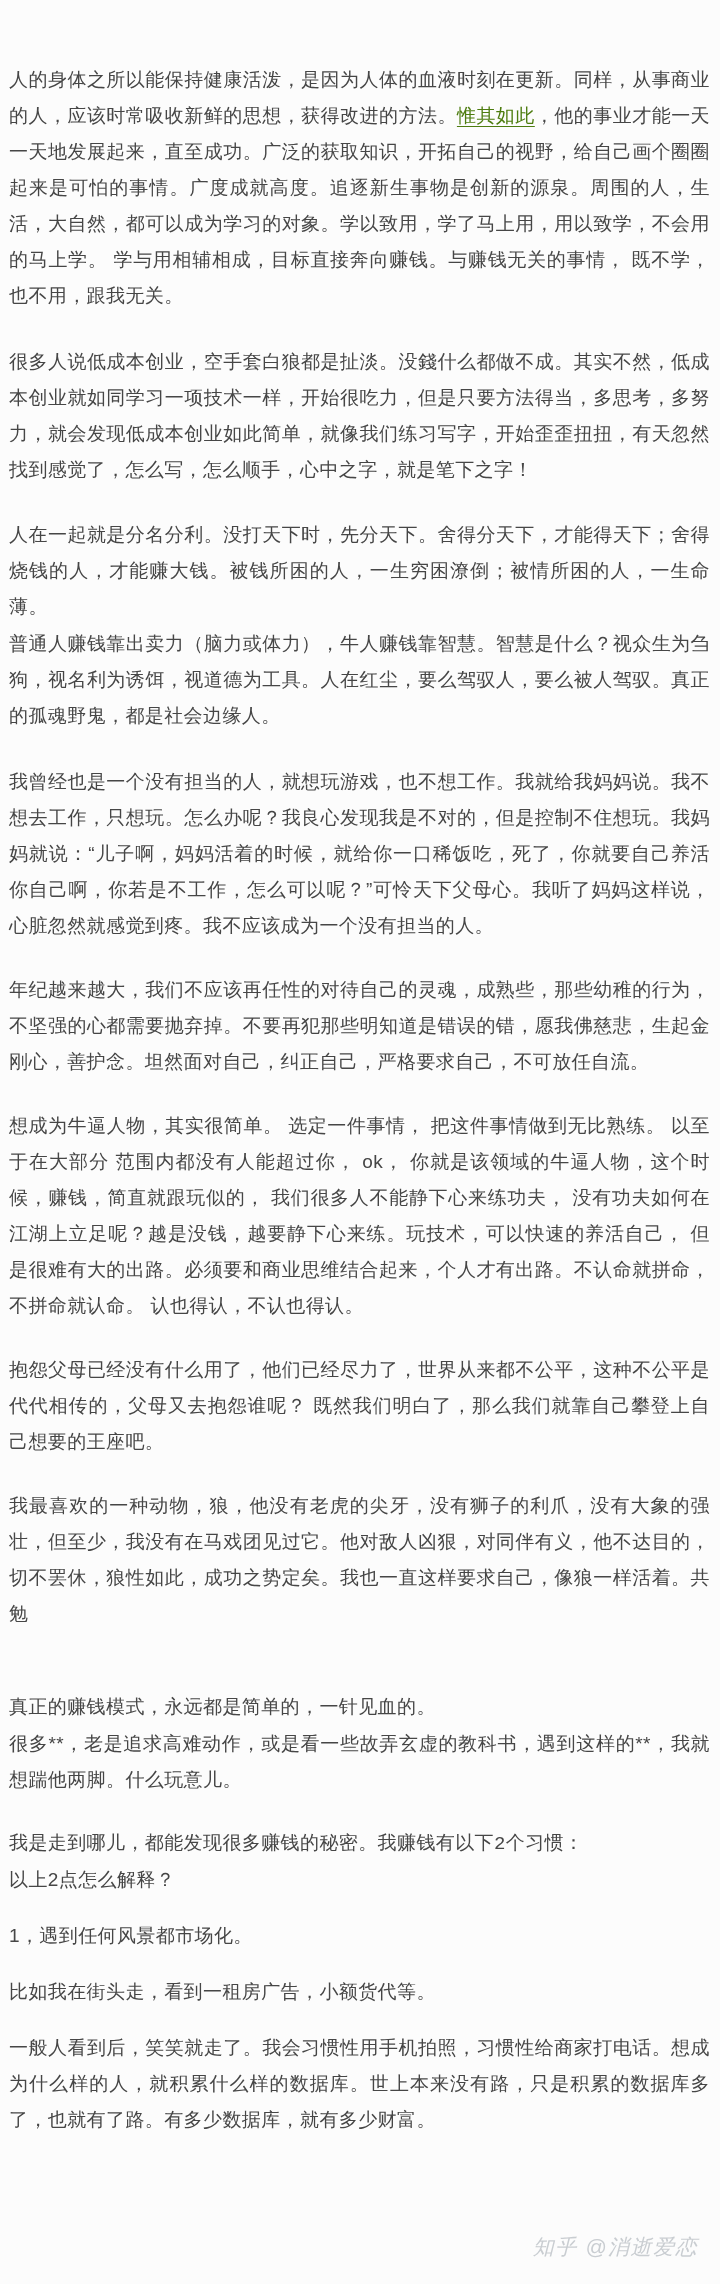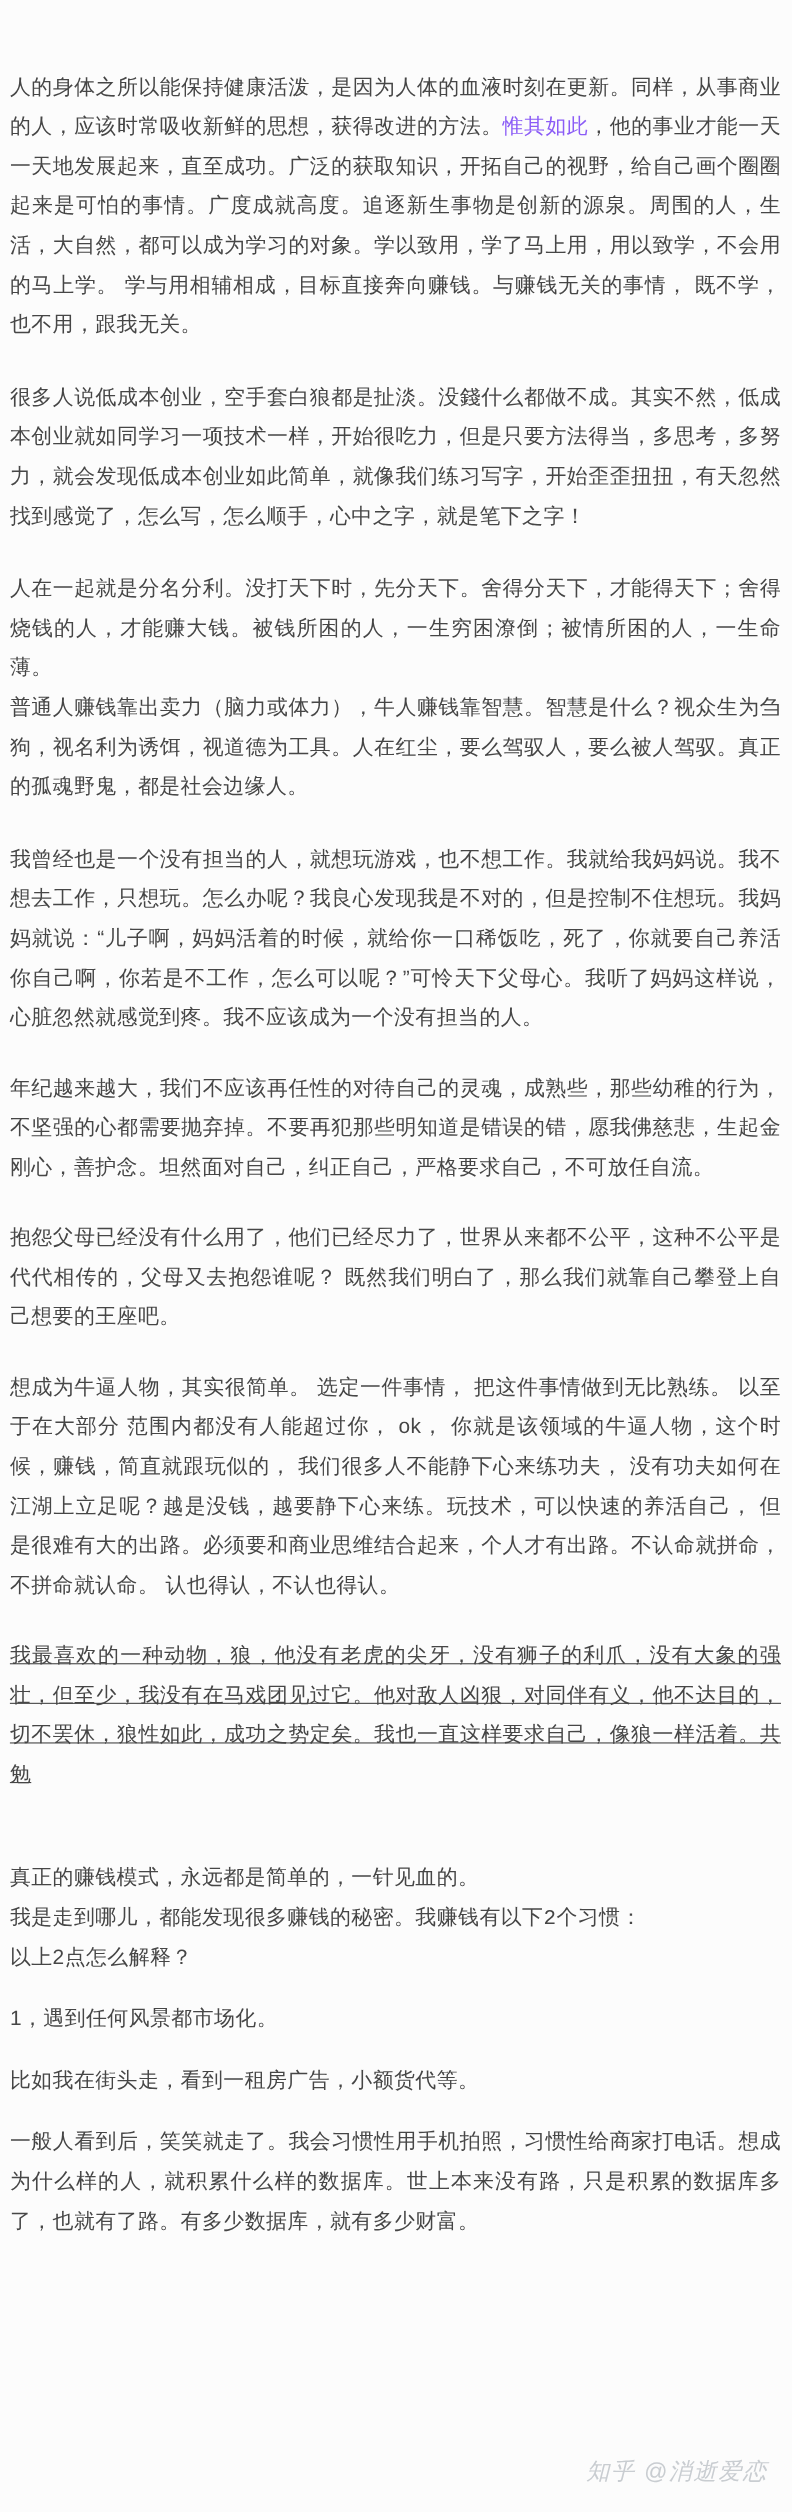--- a/index.html
+++ b/index.html
@@ -17,25 +17,26 @@
     padding: 62px 10px 0 9px;
     color: #464646;
     font-size: 19px;
     line-height: 36px;
     text-align: justify;
     letter-spacing: 0.4px;
   }
   .article p { margin: 0 0 30px 0; }
   .article p.tight { margin-bottom: 0; font-family: Liberation Mono, monospace; }
   .article p.mb28 { margin-bottom: 28px; }
-  .article p.mb58 { margin-bottom: 58px; text-decoration: underline; }
+  .article p.mb58 { margin-bottom: 58px; }
   .article p.mb20 { margin-bottom: 20px; }
   .article p.last { margin-bottom: 0; }
   .hl-link {
-    color: #8b5cf6;
+    color: #4d7c0f;
+    text-decoration: underline;
     text-underline-offset: 4px;
     cursor: pointer;
   }
   .watermark {
     position: absolute;
     top: 2233px;
     right: 22px;
     color: #c9cdd1;
     font-size: 21px;
     letter-spacing: 1.5px;
@@ -47,24 +48,25 @@
 <body>
 
 <div class="article">
   <p><span>人的身体之所以能保持健康活泼，是因为人体的血液时刻在更新。同样，从事商业的人，应该时常吸收新鲜的思想，获得改进的方法。</span><span class="hl-link">惟其如此</span><span>，他的事业才能一天一天地发展起来，直至成功。广泛的获取知识，开拓自己的视野，给自己画个圈圈起来是可怕的事情。广度成就高度。追逐新生事物是创新的源泉。周围的人，生活，大自然，都可以成为学习的对象。学以致用，学了马上用，用以致学，不会用的马上学。 学与用相辅相成，目标直接奔向赚钱。与赚钱无关的事情， 既不学，也不用，跟我无关。</span></p>
 
   <p>很多人说低成本创业，空手套白狼都是扯淡。没錢什么都做不成。其实不然，低成本创业就如同学习一项技术一样，开始很吃力，但是只要方法得当，多思考，多努力，就会发现低成本创业如此简单，就像我们练习写字，开始歪歪扭扭，有天忽然找到感觉了，怎么写，怎么顺手，心中之字，就是笔下之字！</p>
   <p class="tight">人在一起就是分名分利。没打天下时，先分天下。舍得分天下，才能得天下；舍得烧钱的人，才能赚大钱。被钱所困的人，一生穷困潦倒；被情所困的人，一生命薄。</p>
   <p>普通人赚钱靠出卖力（脑力或体力），牛人赚钱靠智慧。智慧是什么？视众生为刍狗，视名利为诱饵，视道德为工具。人在红尘，要么驾驭人，要么被人驾驭。真正的孤魂野鬼，都是社会边缘人。</p>
   <p class="mb28">我曾经也是一个没有担当的人，就想玩游戏，也不想工作。我就给我妈妈说。我不想去工作，只想玩。怎么办呢？我良心发现我是不对的，但是控制不住想玩。我妈妈就说：“儿子啊，妈妈活着的时候，就给你一口稀饭吃，死了，你就要自己养活你自己啊，你若是不工作，怎么可以呢？”可怜天下父母心。我听了妈妈这样说，心脏忽然就感觉到疼。我不应该成为一个没有担当的人。</p>
   <p class="mb28">年纪越来越大，我们不应该再任性的对待自己的灵魂，成熟些，那些幼稚的行为，不坚强的心都需要抛弃掉。不要再犯那些明知道是错误的错，愿我佛慈悲，生起金刚心，善护念。坦然面对自己，纠正自己，严格要求自己，不可放任自流。</p>
+  <p class="mb28">想成为牛逼人物，其实很简单。 选定一件事情， 把这件事情做到无比熟练。 以至于在大部分 范围内都没有人能超过你， ok， 你就是该领域的牛逼人物，这个时候，赚钱，简直就跟玩似的， 我们很多人不能静下心来练功夫， 没有功夫如何在江湖上立足呢？越是没钱，越要静下心来练。玩技术，可以快速的养活自己， 但是很难有大的出路。必须要和商业思维结合起来，个人才有出路。不认命就拼命，不拼命就认命。 认也得认，不认也得认。</p>
   <p class="mb28">抱怨父母已经没有什么用了，他们已经尽力了，世界从来都不公平，这种不公平是代代相传的，父母又去抱怨谁呢？ 既然我们明白了，那么我们就靠自己攀登上自己想要的王座吧。</p>
-  <p class="mb28">想成为牛逼人物，其实很简单。 选定一件事情， 把这件事情做到无比熟练。 以至于在大部分 范围内都没有人能超过你， ok， 你就是该领域的牛逼人物，这个时候，赚钱，简直就跟玩似的， 我们很多人不能静下心来练功夫， 没有功夫如何在江湖上立足呢？越是没钱，越要静下心来练。玩技术，可以快速的养活自己， 但是很难有大的出路。必须要和商业思维结合起来，个人才有出路。不认命就拼命，不拼命就认命。 认也得认，不认也得认。</p>
   <p class="mb58">我最喜欢的一种动物，狼，他没有老虎的尖牙，没有狮子的利爪，没有大象的强壮，但至少，我没有在马戏团见过它。他对敌人凶狠，对同伴有义，他不达目的，切不罢休，狼性如此，成功之势定矣。我也一直这样要求自己，像狼一样活着。共勉</p>
   <p class="tight">真正的赚钱模式，永远都是简单的，一针见血的。</p>
+  <p class="mb28">很多**，老是追求高难动作，或是看一些故弄玄虚的教科书，遇到这样的**，我就想踹他两脚。什么玩意儿。</p>
   <p class="tight">我是走到哪儿，都能发现很多赚钱的秘密。我赚钱有以下2个习惯：</p>
   <p class="mb20">以上2点怎么解释？</p>
   <p class="mb20">1，遇到任何风景都市场化。</p>
   <p class="mb20">比如我在街头走，看到一租房广告，小额货代等。</p>
   <p class="last">一般人看到后，笑笑就走了。我会习惯性用手机拍照，习惯性给商家打电话。想成为什么样的人，就积累什么样的数据库。世上本来没有路，只是积累的数据库多了，也就有了路。有多少数据库，就有多少财富。</p>
 </div>
 
 <div class="watermark">知乎 @消逝爱恋</div>
 
 </body></html>

